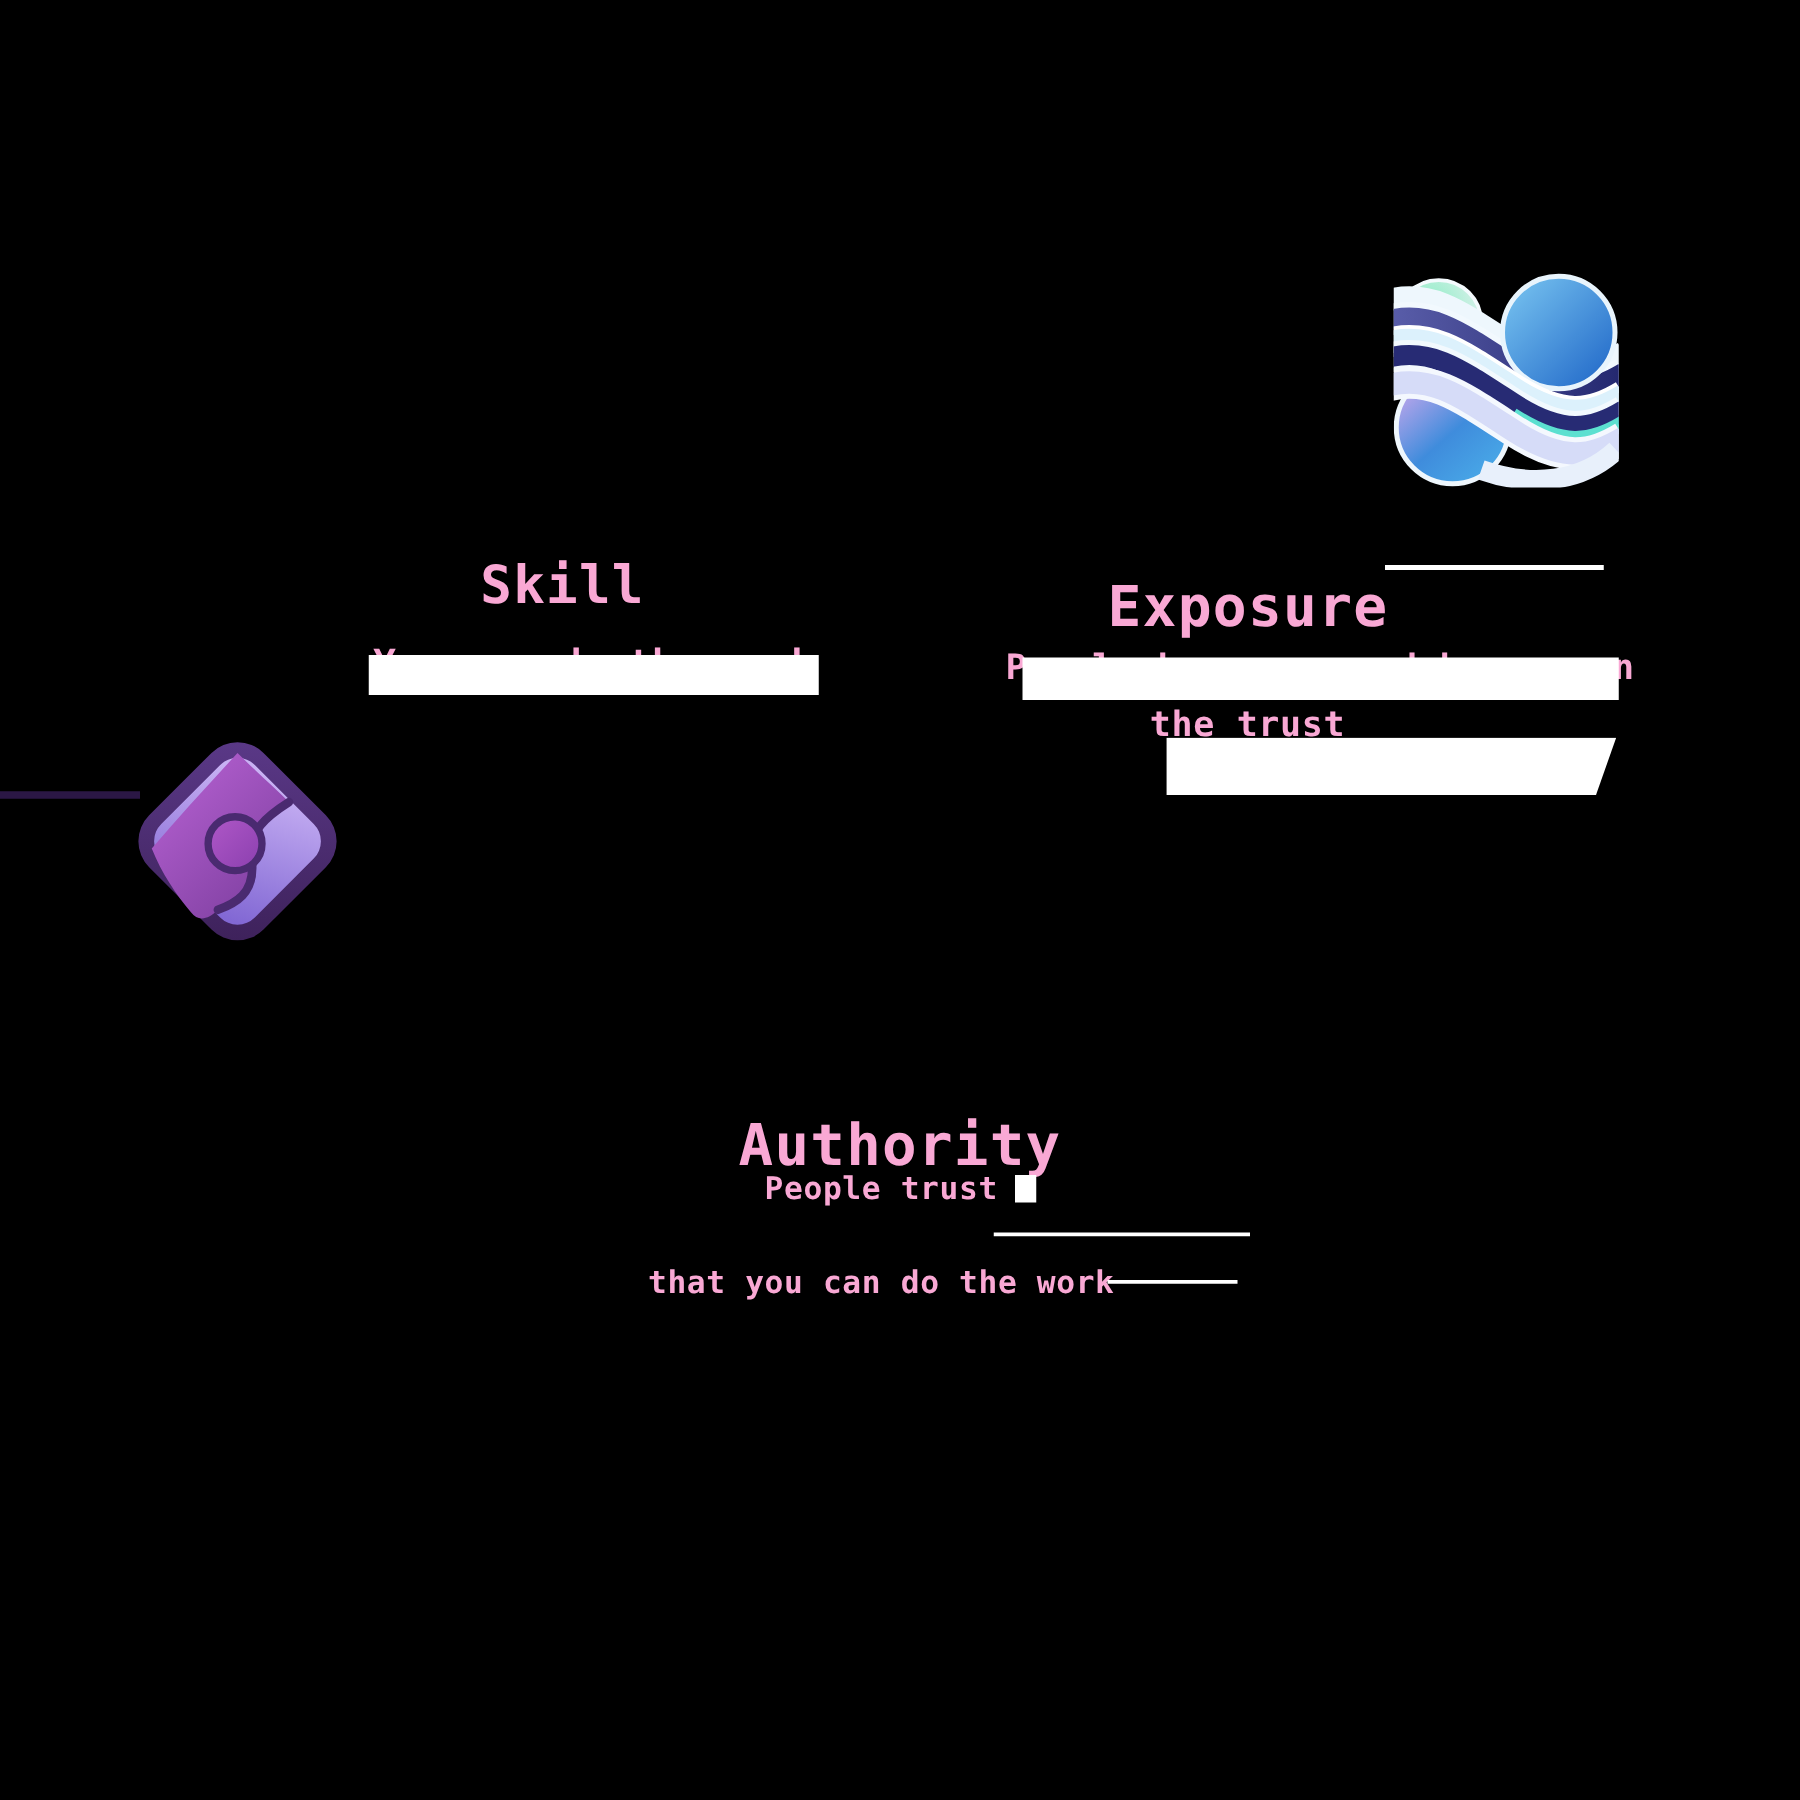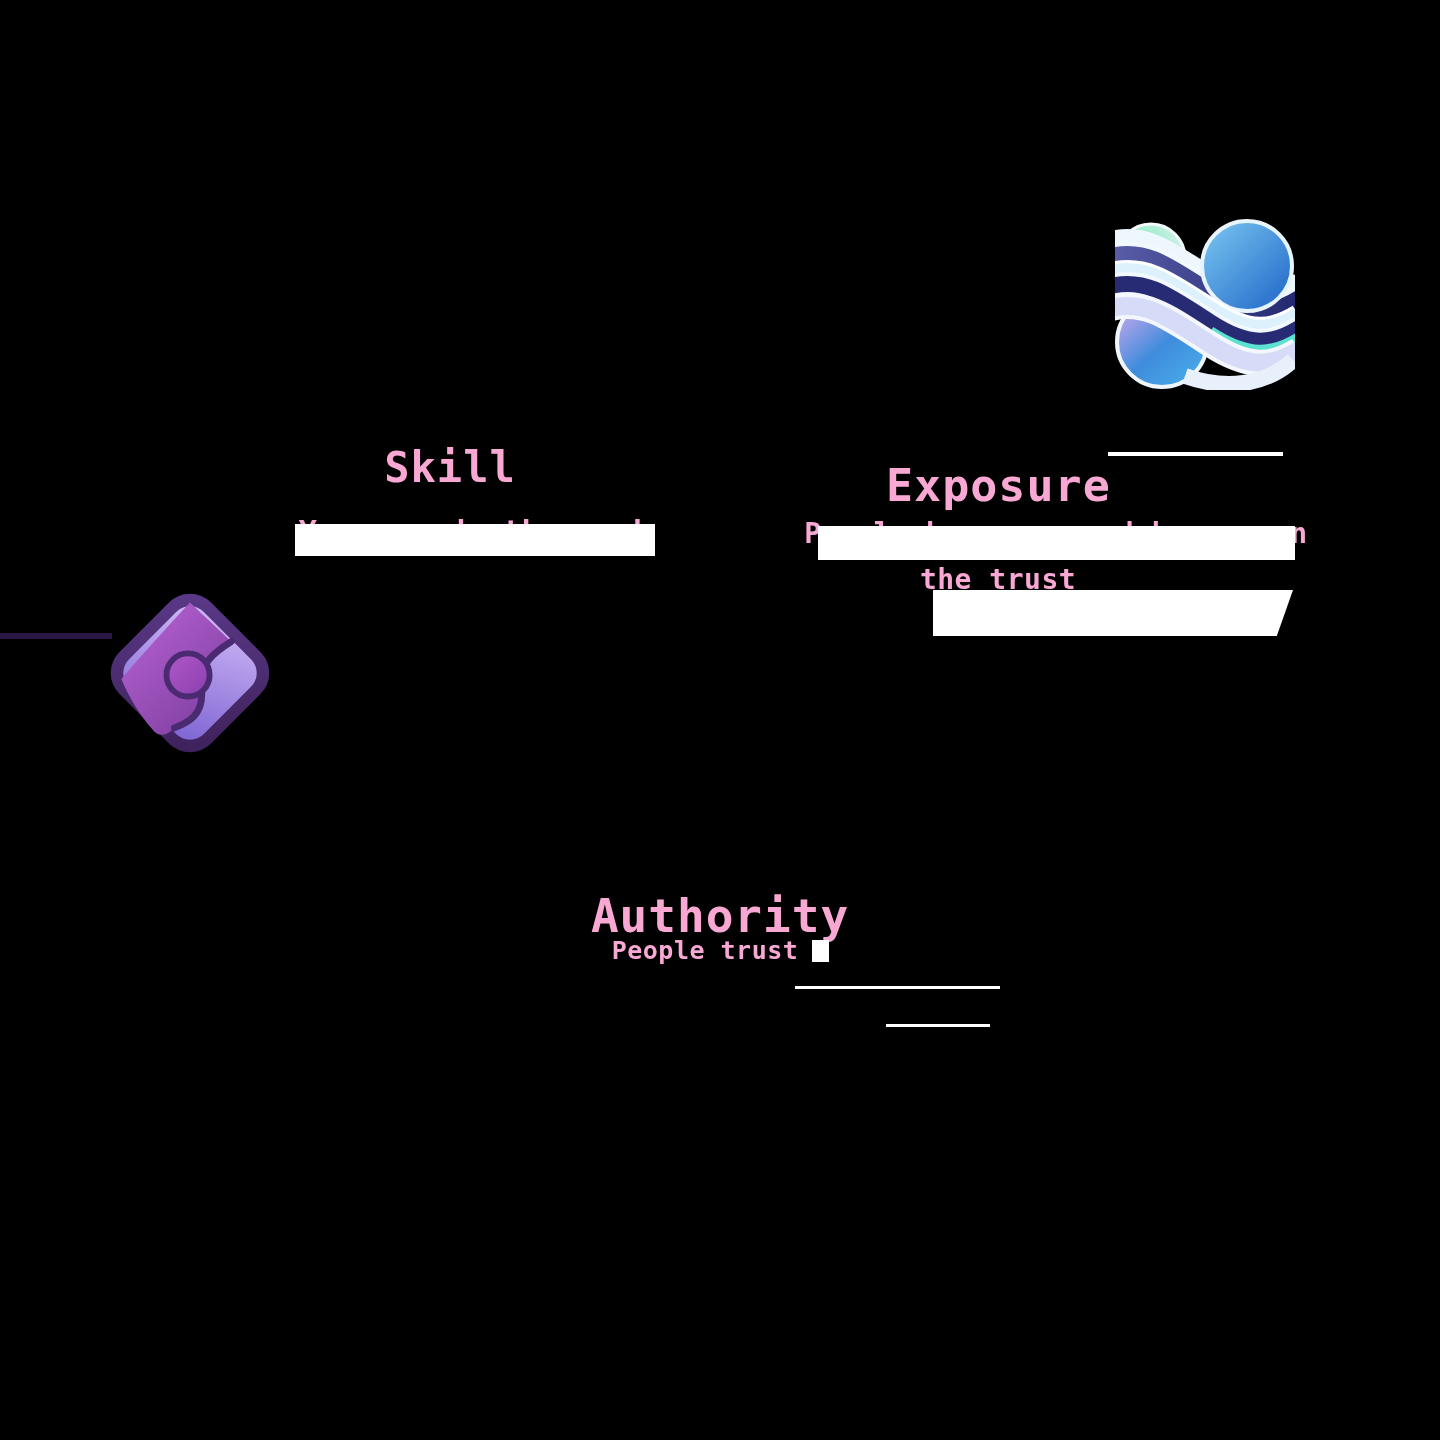--- a/index.html
+++ b/index.html
@@ -117,20 +117,21 @@
     </svg>
   </div>
 
   <div class="abs title centered" style="left:720px;top:869px;font-size:46px;">Authority</div>
 
   <div class="bar" style="left:812px;top:920px;width:17px;height:22px;"></div>
 
   <div class="abs sub centered" style="left:705px;top:916px;font-size:25px;">People trust</div>
   <div class="rule" style="left:795px;top:966px;width:205px;height:3px;"></div>
 
+  <div class="abs sub centered" style="left:705px;top:991px;font-size:25px;">that you can do the work</div>
   <div class="rule" style="left:886px;top:1004px;width:104px;height:3px;"></div>
 
   <div class="abs" style="left:757px;top:1097px;width:183px;height:172px;">
     <svg width="183" height="172" viewBox="0 0 180 172">
       <circle cx="36" cy="40" r="34" fill="url(#wgMint)" stroke="#f4fafd" stroke-width="3"></circle>
       <path d="M-4,22 C30,14 52,30 95,58 C135,84 158,80 184,64" fill="none" stroke="#eef7fd" stroke-width="18"></path>
       <circle cx="47" cy="124" r="45" fill="url(#wgBlue2)" stroke="#eef6fc" stroke-width="4"></circle>
       <path d="M-4,38 C30,30 52,46 95,74 C135,100 158,96 184,80" fill="none" stroke="#f2f9fe" stroke-width="25"></path>
       <path d="M-4,38 C30,30 52,46 95,74 C135,100 158,96 184,80" fill="none" stroke="url(#wgInd)" stroke-width="16"></path>
       <circle cx="132" cy="48" r="45" fill="url(#wgBlue)" stroke="#e8f4fc" stroke-width="4"></circle>

